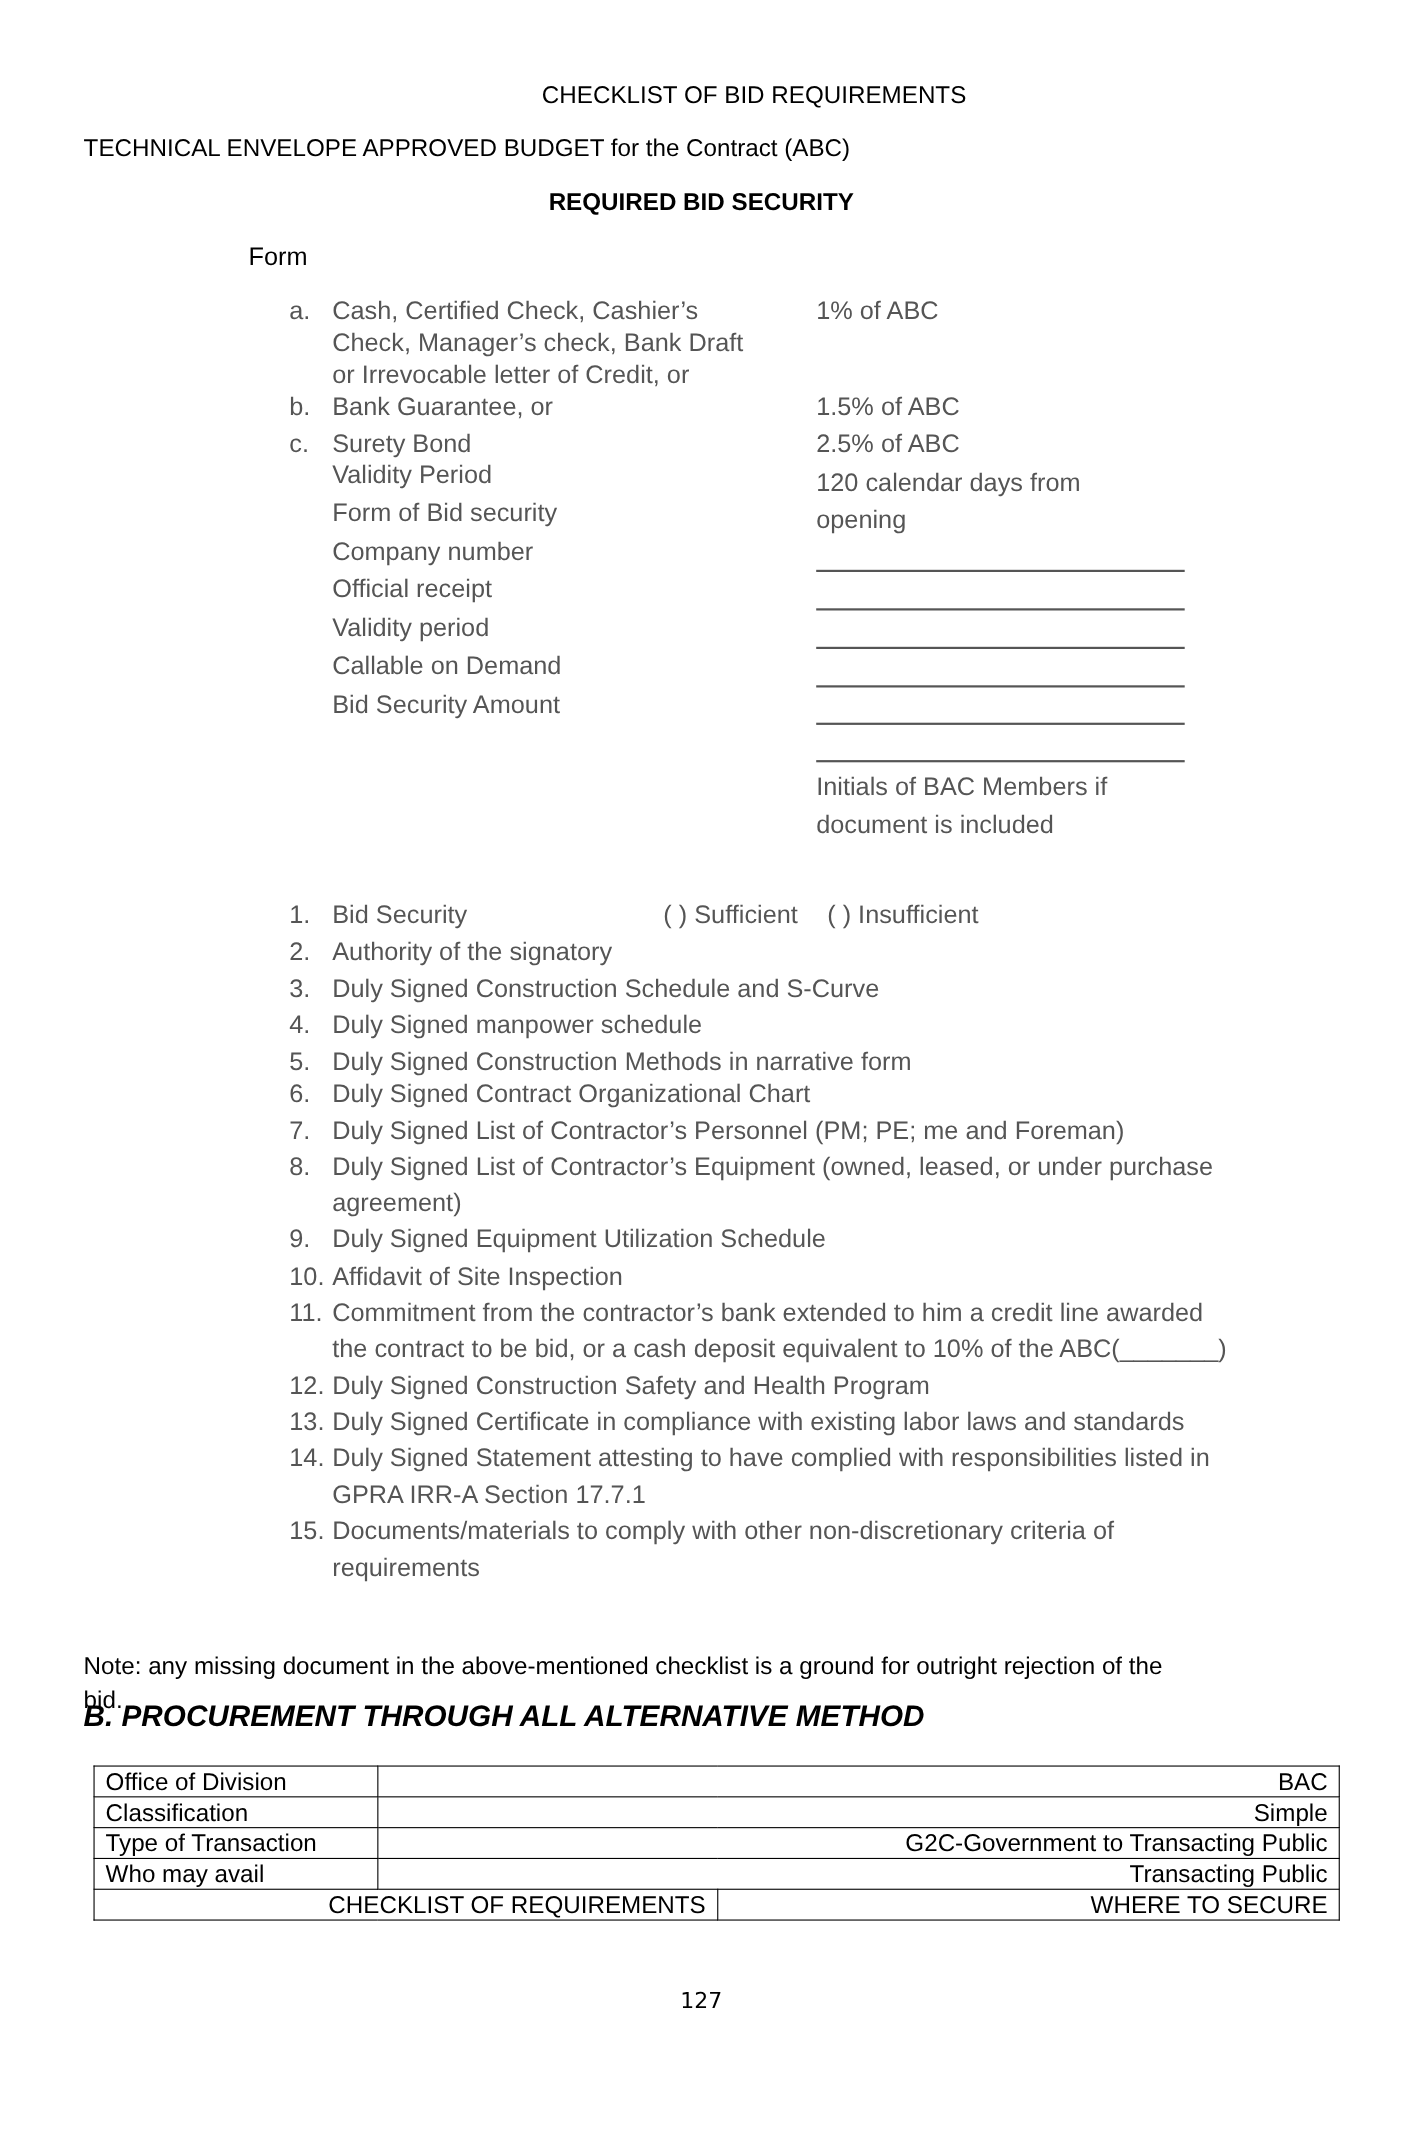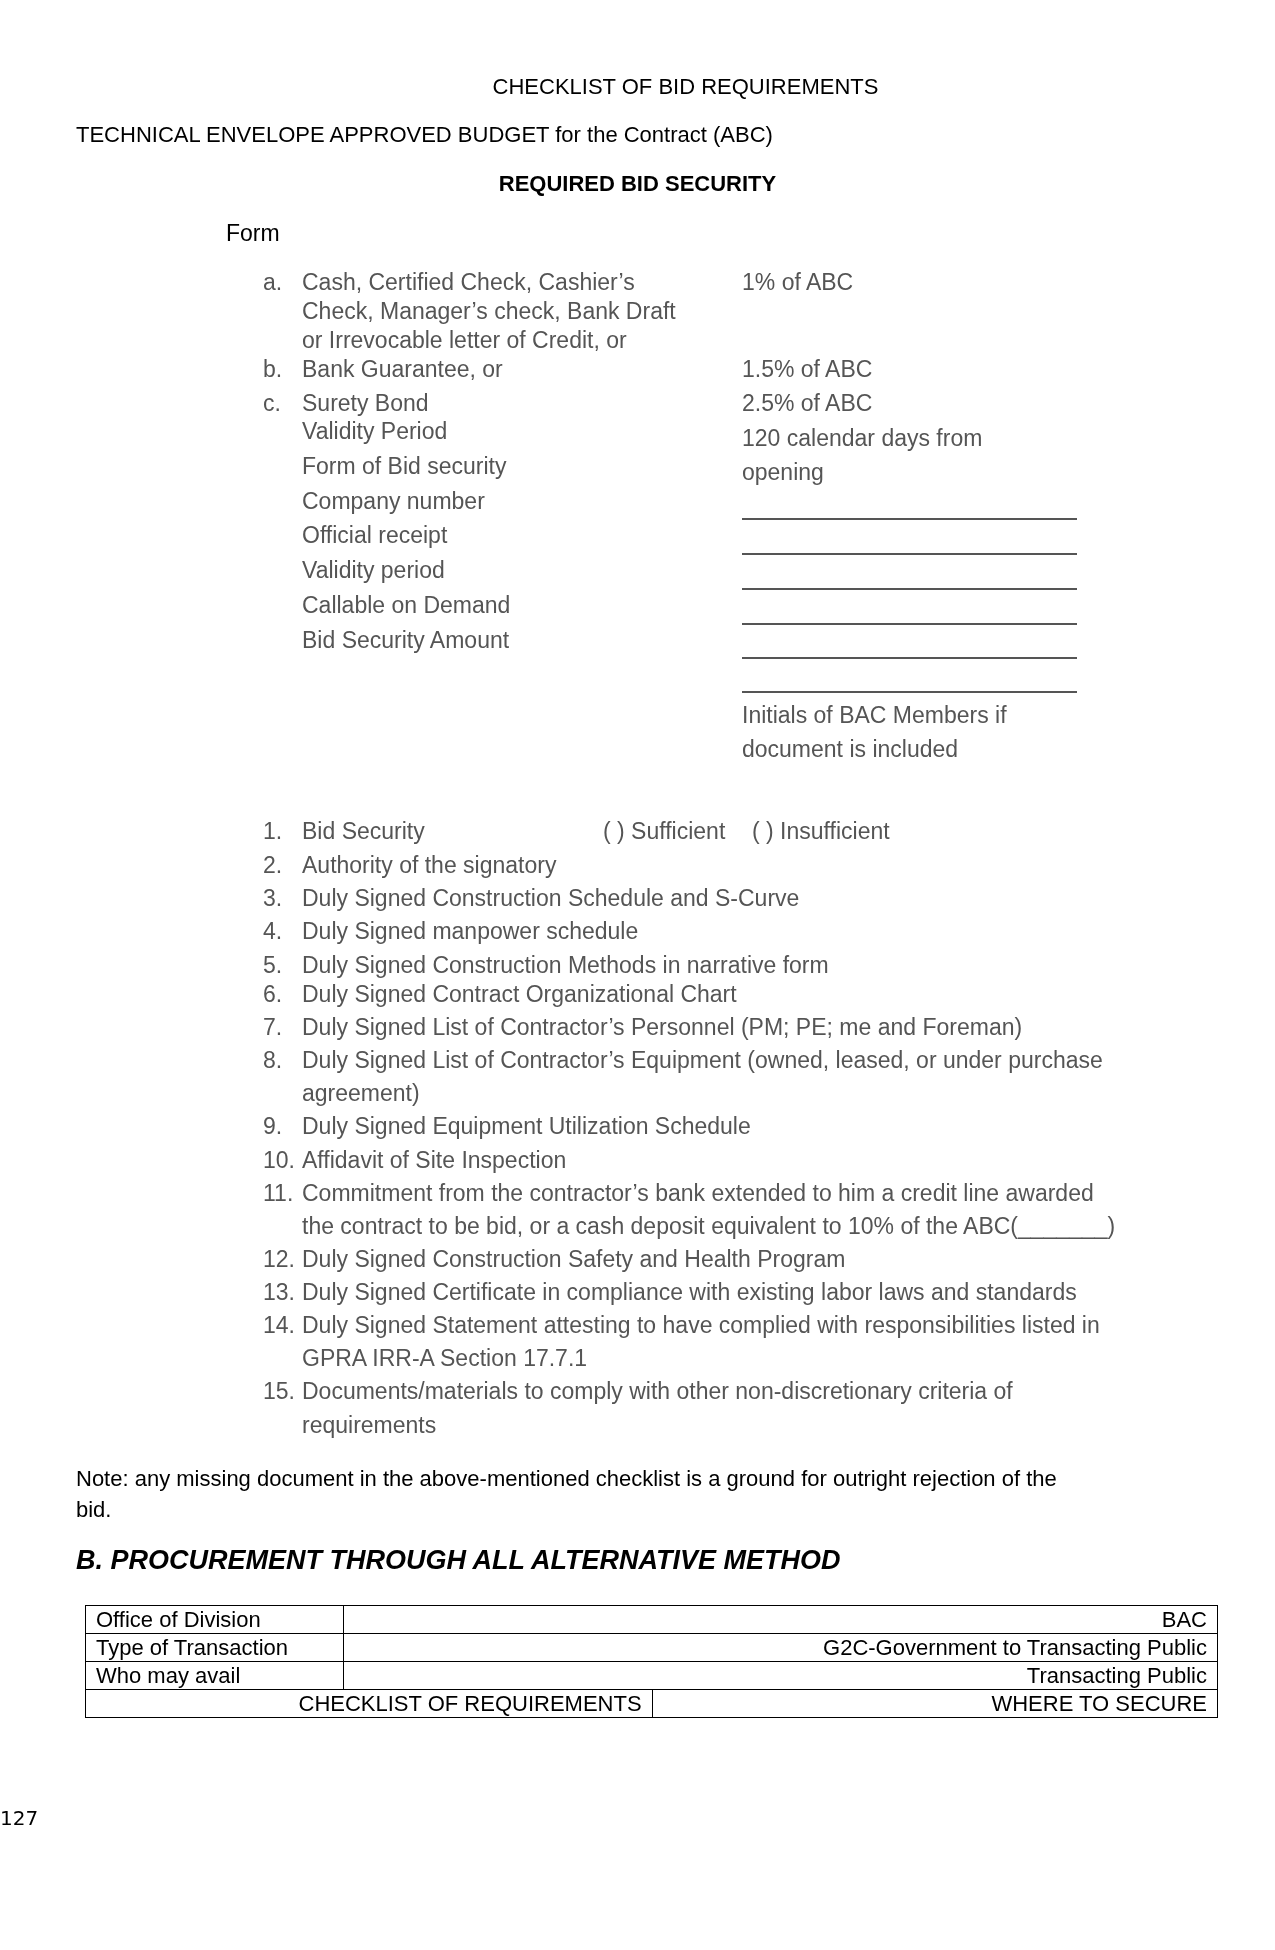--- a/index.html
+++ b/index.html
@@ -10,26 +10,26 @@
   .title{left:13px;width:1275px;text-align:center;top:74px;font-size:22px;margin-left:35px;}
   .h1{left:76px;top:122px;font-size:22px;font-weight:normal;}
   .h2{left:0;width:1275px;text-align:center;top:171px;font-size:22px;font-weight:bold;}
   .form{left:226px;top:220px;font-size:23px;}
   .lbl{left:263px;}
   .txt{left:302px;}
   .rc{left:742px;}
   .uline{position:absolute;left:742px;width:335px;height:0;border-top:2px solid #555;}
   .num{position:absolute;left:263px;}
   .nt{position:absolute;left:302px;}
-  .note{left:76px;font-size:22px;}
+  .note{left:76px;font-size:22px;margin-top:36px;}
   .bhead{left:76px;top:1545px;font-size:27px;font-weight:bold;font-style:italic;}
   table.info{position:absolute;left:85px;top:1605px;width:1133px;border-collapse:collapse;font-size:22px;}
   table.info td{border:1.5px solid #000;padding:0 10px;height:27px;line-height:27px;white-space:nowrap;}
   td.c{text-align:right;}
-  .pageno{left:0;width:1275px;text-align:left;top:1806px;font-size:20px;font-family:"DejaVu Sans",sans-serif;}
+  .pageno{left:0;width:1275px;text-align:center;top:1806px;font-size:20px;font-family:"DejaVu Sans",sans-serif;}
 </style>
 </head>
 <body>
 
 <div class="abs title">CHECKLIST OF BID REQUIREMENTS</div>
 <div class="abs h1">TECHNICAL ENVELOPE APPROVED BUDGET for the Contract (ABC)</div>
 <div class="abs h2">REQUIRED BID SECURITY</div>
 <div class="abs form">Form</div>
 
 <div>
@@ -135,20 +135,24 @@
       <col style="width:258px">
       <col style="width:309px">
       <col style="width:566px">
     </colgroup>
   <tbody>
       <tr>
     <td>Office of Division</td>
     <td class="c" colspan="2">BAC</td>
   </tr>
   <tr>
+    <td>Classification</td>
+    <td class="c" colspan="2">Simple</td>
+  </tr>
+  <tr>
     <td>Type of Transaction</td>
     <td class="c" colspan="2">G2C-Government to Transacting Public</td>
   </tr>
   <tr>
     <td>Who may avail</td>
     <td class="c" colspan="2">Transacting Public</td>
   </tr>
   <tr>
     <td class="c" colspan="2">CHECKLIST OF REQUIREMENTS</td>
     <td class="c">WHERE TO SECURE</td>

